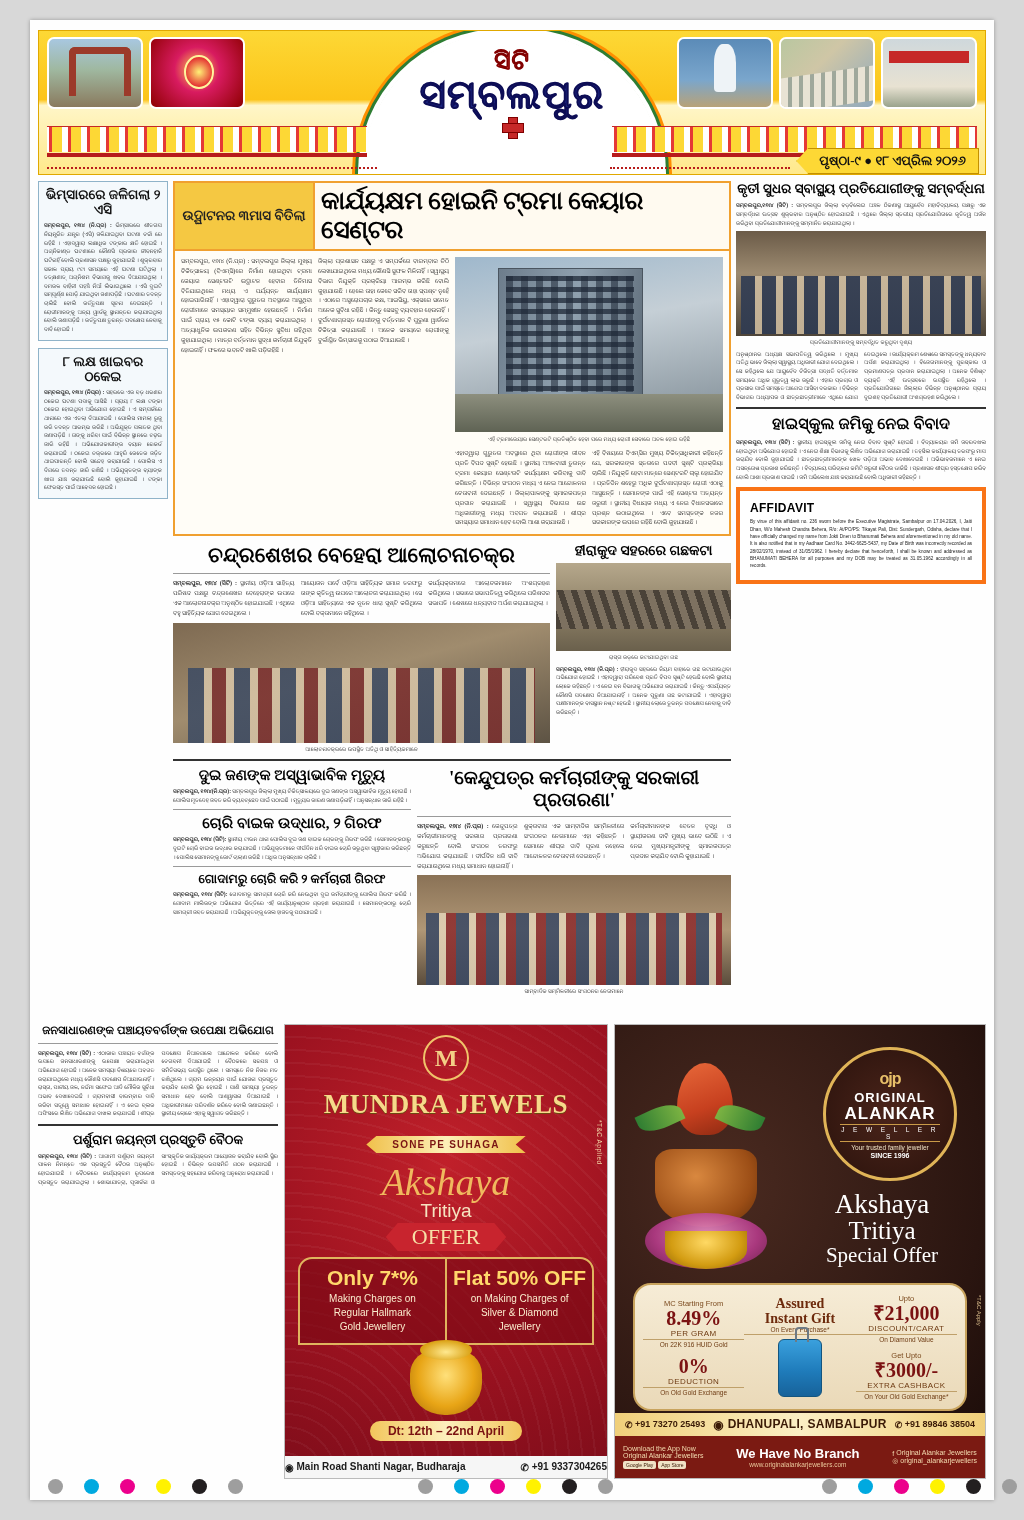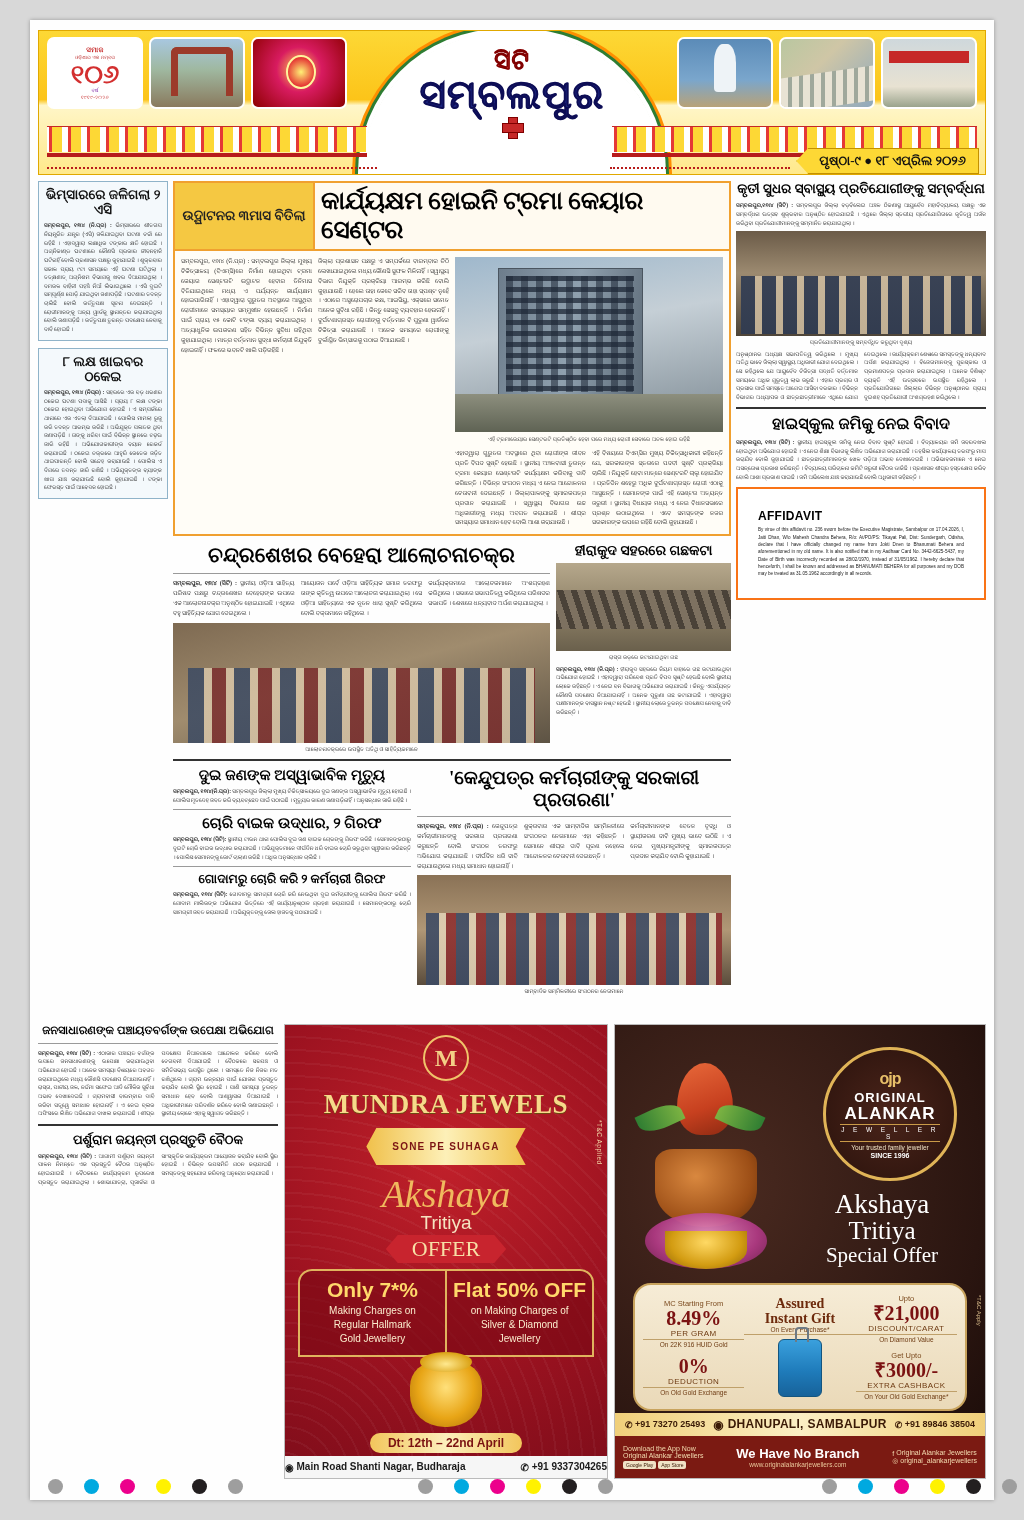--- a/index.html
+++ b/index.html
@@ -194,21 +194,21 @@
   .photo-felic:after{
     content:"";position:absolute;left:3%;bottom:0;width:94%;height:66%;
     background: repeating-linear-gradient(90deg,#3c4a64 0 13px,#e2d3b6 13px 20px,#8d2f2f 20px 30px);
     opacity:.88;
   }
 
   
   .sec-head { font-family:"Liberation Serif",serif;font-weight:bold;text-align:center;color:#000; }
 
   
-  .affidavit { border: 2px solid #f97316; padding: 20px; margin-top: 6px; background: #fff; }
+  .affidavit { border: 4px solid #f97316; padding: 10px; margin-top: 6px; background: #fff; }
   .affidavit h4 {
     font-family:"Liberation Sans",sans-serif; font-size: 12px; font-weight: bold;
     letter-spacing: .3px; color:#000; margin-bottom: 3px;
   }
   .aff-body { font-size: 4.6px; line-height: 1.6; text-align: justify; color:#222; }
 
   
   .ads { display: flex; gap: 6px; margin: 8px 8px 0 8px; height: 455px; }
   .ad-left-text { width: 240px; flex: 0 0 240px; }
   .ad-left-text .sec-head { font-size: 11.5px; margin-bottom: 4px; line-height:1.2; }
@@ -232,23 +232,23 @@
     display:flex;align-items:center;justify-content:center;
     font-family:"Liberation Serif",serif;font-size:24px;color:#f3cf86;font-weight:bold;
     position:relative; z-index:2;
   }
   .m-title {
     font-family:"Liberation Serif",serif; font-weight:bold; font-size: 27px;
     color:#f7d98a; letter-spacing: .5px; margin-top: 8px; z-index:2;
     text-shadow: 0 1px 0 #6b4a10;
   }
   .m-ribbon {
-    margin-top: 8px; background: linear-gradient(90deg,#f0c04a,#fdf0b8 50%,#f0c04a);
+    margin-top: 16px; background: linear-gradient(90deg,#f0c04a,#fdf0b8 50%,#f0c04a);
     color:#7b1414; font-size: 10px; font-weight: bold; letter-spacing: 1.2px;
-    padding: 13px 26px; z-index:2;
+    padding: 3px 26px; z-index:2;
     clip-path: polygon(10px 0,100% 0,calc(100% - 10px) 50%,100% 100%,10px 100%,0 50%);
   }
   .m-akshaya {
     font-family:"Liberation Serif",serif; font-style: italic; font-size: 38px;
     color:#f0b95e; margin-top: 10px; z-index:2; line-height:1;
   }
   .m-tritiya { font-size: 19px; color:#f6e3c0; z-index:2; line-height:1; }
   .m-offer {
     font-family:"Liberation Serif",serif; font-size: 22px; color:#f7dfa6;
     background:#c8242e; padding: 1px 26px; margin-top: 3px; z-index:2;
@@ -396,27 +396,20 @@
   .icon { display:inline-block; vertical-align:middle; }
 </style>
 </head>
 <body>
 
 <div class="page">
 
   <div class="masthead">
 
     <div class="mh-photos left">
-      <div class="mh-photo ph-logo">
-        <div class="l1">ସମାଜ</div>
-        <div class="l2">ଓଡ଼ିଶାର ଏକ ନମ୍ବର</div>
-        <div class="l3">୧୦୬</div>
-        <div class="l4">ବର୍ଷ</div>
-        <div class="l5">୧୯୧୯-୨୦୨୬</div>
-      </div>
       <div class="mh-photo ph-gate"></div>
       <div class="mh-photo ph-deity"></div>
     </div>
 
     <div class="mh-photos right">
       <div class="mh-photo ph-temple"></div>
       <div class="mh-photo ph-dam"></div>
       <div class="mh-photo ph-shop"></div>
     </div>
 

